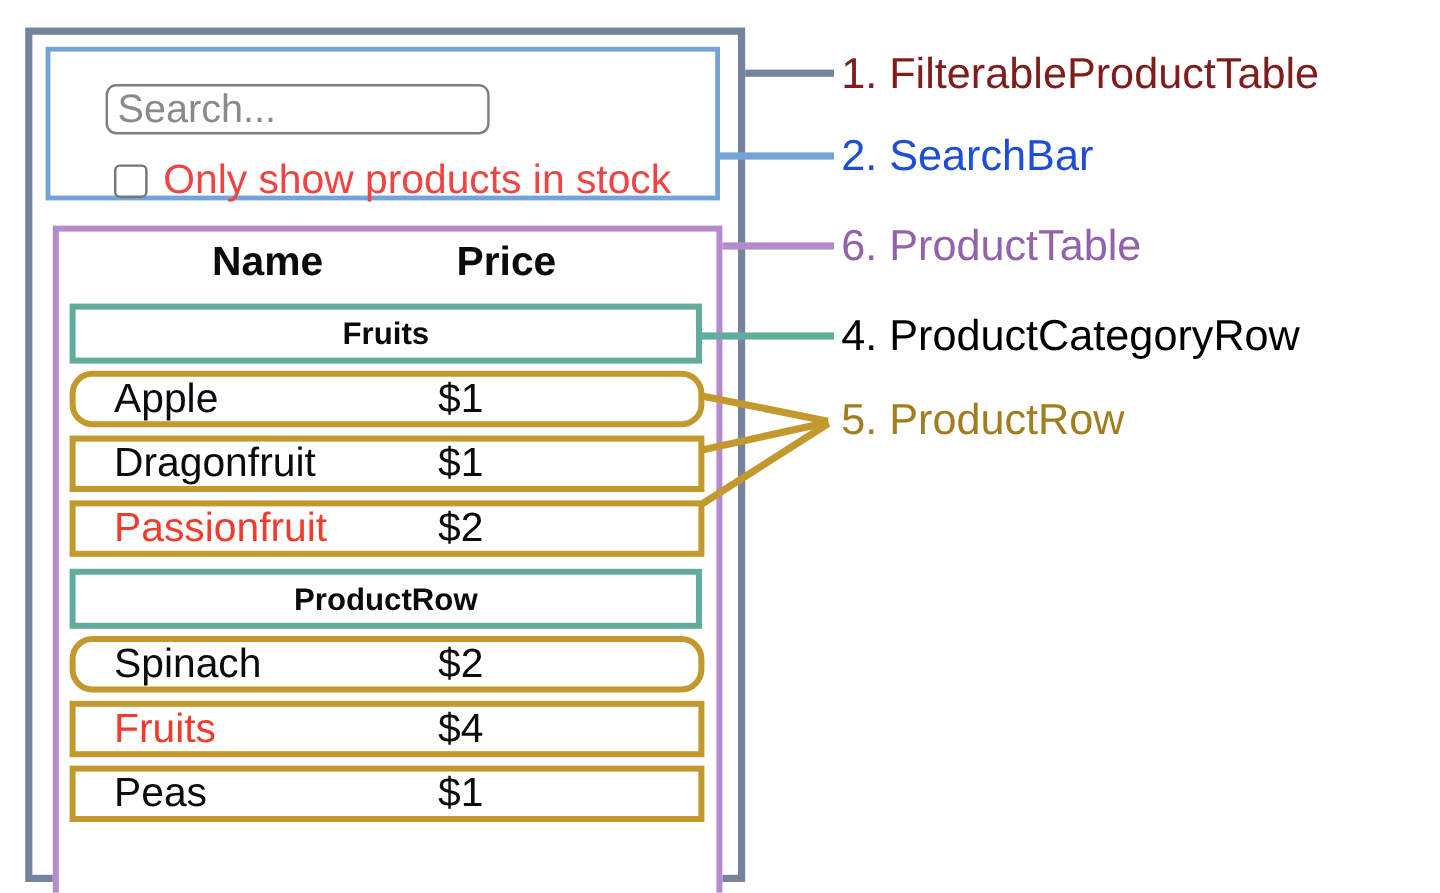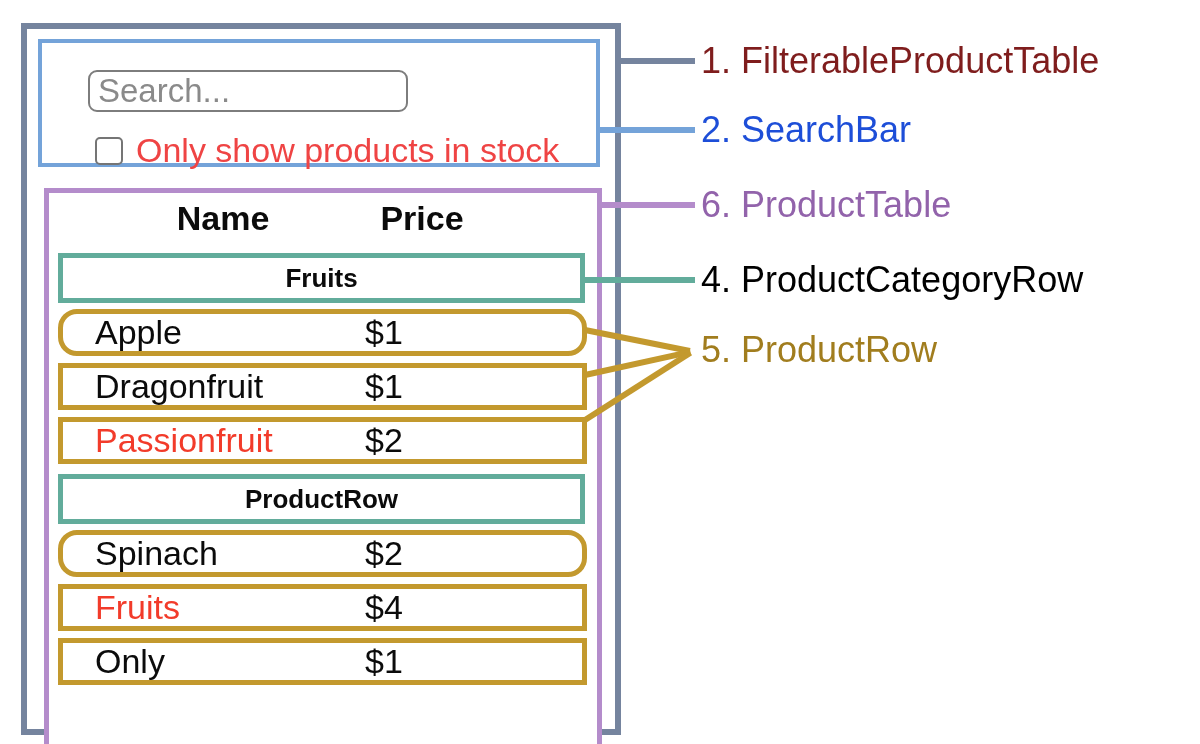--- a/index.html
+++ b/index.html
@@ -106,21 +106,21 @@
             <div class="category-row">ProductRow</div>
             <div class="product-row">
               <span class="p-name">Spinach</span>
               <span class="p-price">$2</span>
             </div>
             <div class="product-row">
               <span class="p-name red">Fruits</span>
               <span class="p-price">$4</span>
             </div>
             <div class="product-row">
-              <span class="p-name">Only</span>
+              <span class="p-name">Peas</span>
               <span class="p-price">$1</span>
             </div>
           </div>
         </div>
     </div>
 
   </div>
 
   <div class="conn c1"></div>
   <div class="conn c2"></div>

